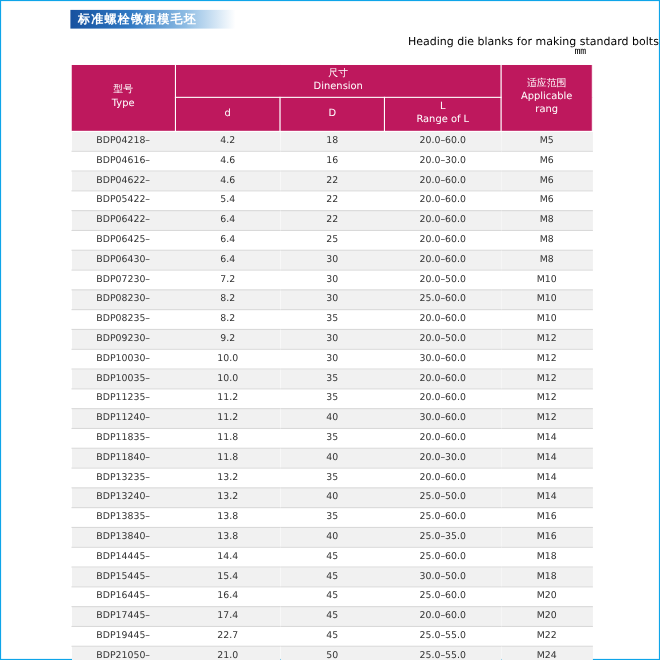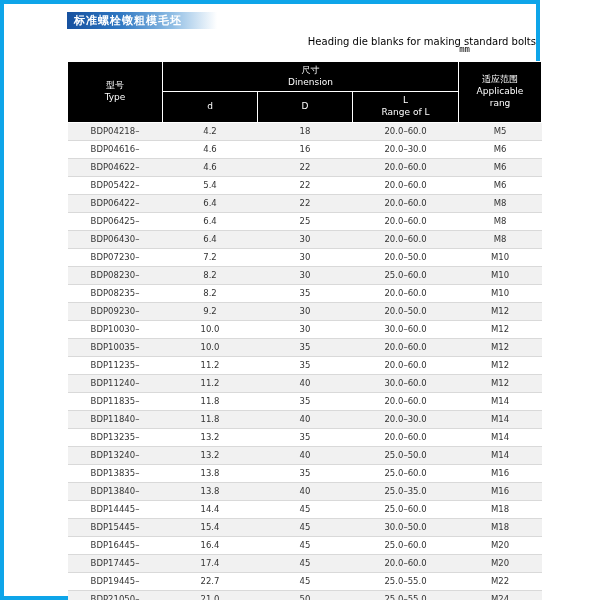--- a/index.html
+++ b/index.html
@@ -3,24 +3,24 @@
 <meta charset="utf-8">
 <style>
   * { margin: 0; padding: 0; box-sizing: border-box; }
   html, body { width: 600px; height: 600px; }
   body {
     font-family: "DejaVu Sans", "Liberation Sans", sans-serif;
     background: #ffffff;
     color: #222;
   }
   .page {
-    width: 540px;
+    width: 600px;
     height: 600px;
     background: #ffffff;
-    border: 4px solid #0ea5e9;
+    border: 1px solid #0ea5e9;
     position: relative;
     padding-top: 8px;
   }
   .title-bar {
     margin-left: 63px;
     width: 150px;
     height: 17px;
     background: linear-gradient(to right, #17519f 0%, #2e77c2 35%, #8fbde4 70%, #ffffff 100%);
     color: #ffffff;
     font-size: 11px;
@@ -44,21 +44,21 @@
     color: #000000;
     font-family: Liberation Mono, monospace;
   }
   table.spec-table {
     margin: 14px 0 0 63px;
     width: 474px;
     border-collapse: collapse;
     table-layout: fixed;
   }
   thead th {
-    background: #000000;
+    background: #be185d;
     color: #ffffff;
     font-weight: normal;
     border: 1px solid #ffffff;
     font-size: 9px;
     line-height: 1.3;
     padding: 3px 1px;
     text-align: center;
     vertical-align: middle;
   }
   thead th .h-line { display: block; }

